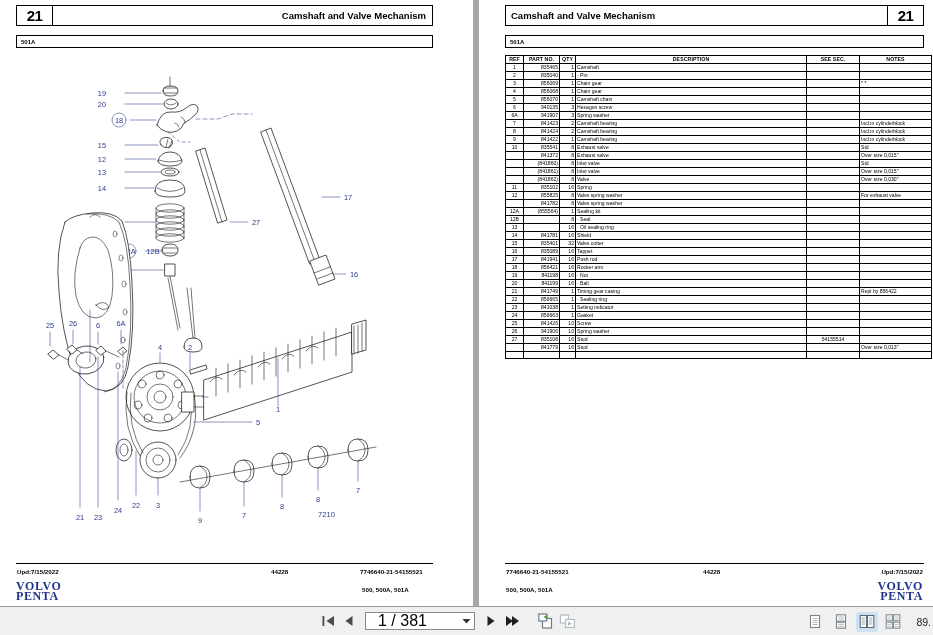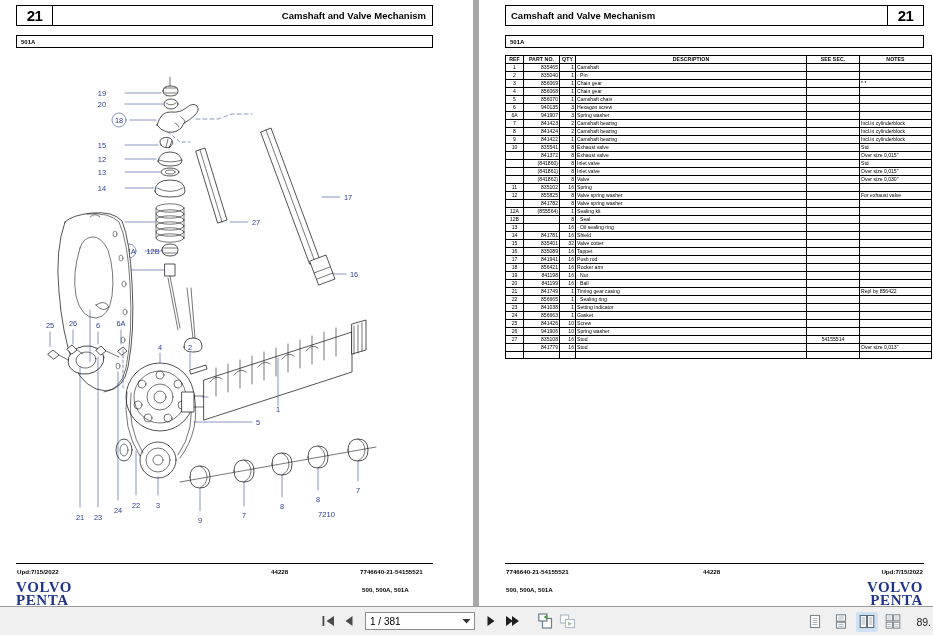--- a/index.html
+++ b/index.html
@@ -43,21 +43,21 @@
     height:13px; display:flex; align-items:center;
     font-size:6px; font-weight:bold; padding-left:4px;
   }
 
   
   .foot-line { position:absolute; height:1.1px; background:#000; }
   .foot-txt  { position:absolute; font-size:6.2px; font-weight:bold; color:#000; white-space:nowrap; }
   .volvo {
     position:absolute; font-family:"Liberation Serif", serif;
     font-weight:bold; color:#20348c; line-height:0.86;
-    font-size:15px; letter-spacing:0.6px;
+    font-size:12px; letter-spacing:0.6px;
   }
   .volvo span { display:block; }
 
   
   .ptable {
     position:absolute; border-collapse:collapse; table-layout:fixed;
     font-size:5.1px; color:#000; background:#fff;
   }
   .ptable th, .ptable td {
     border:0.7px solid #000; height:7.05px; padding:0 1px;
@@ -96,21 +96,21 @@
     width:20px; height:20px; cursor:pointer; background:transparent;
     border:none;
   }
   .tb-btn svg { display:block; }
   #pagebox {
     width:110px; height:18px; margin:0 6px;
     border:1px solid #8a8a8a; background:#fff;
     display:flex; align-items:center; position:relative;
   }
   #pagebox .pgval {
-    flex:1; font-size:10px; color:#000; padding-left:4px;
+    flex:1; font-size:16px; color:#000; padding-left:12px;
     font-family:"Liberation Sans", sans-serif;
   }
   #pagebox .caret {
     width:16px; height:16px; display:flex; align-items:center; justify-content:center;
   }
   #tb-left { display:flex; align-items:center; margin-left:319px; }
   #tb-right { display:flex; align-items:center; position:absolute; right:2px; top:0; height:29px; }
   .vmode {
     width:22px; height:20px; display:flex; align-items:center; justify-content:center;
     margin:0 2px; border-radius:2px;

